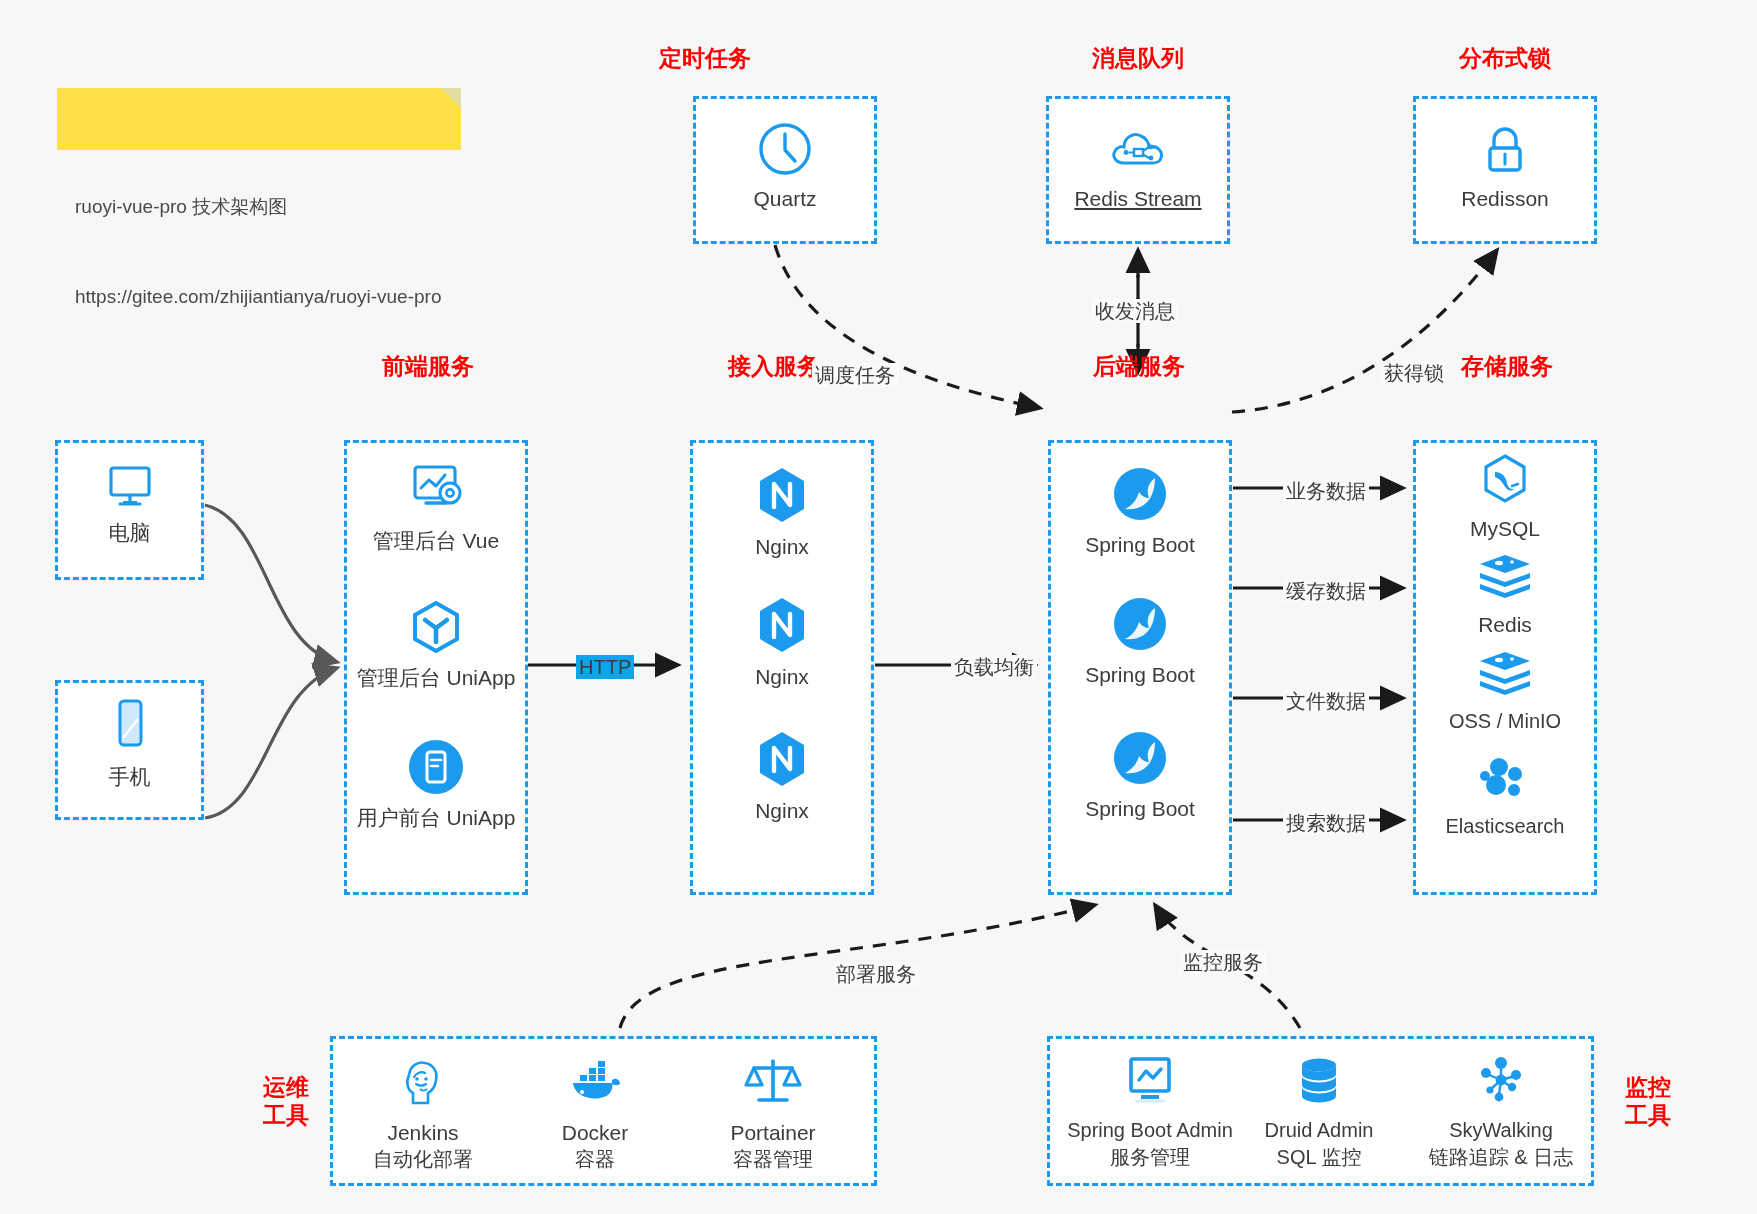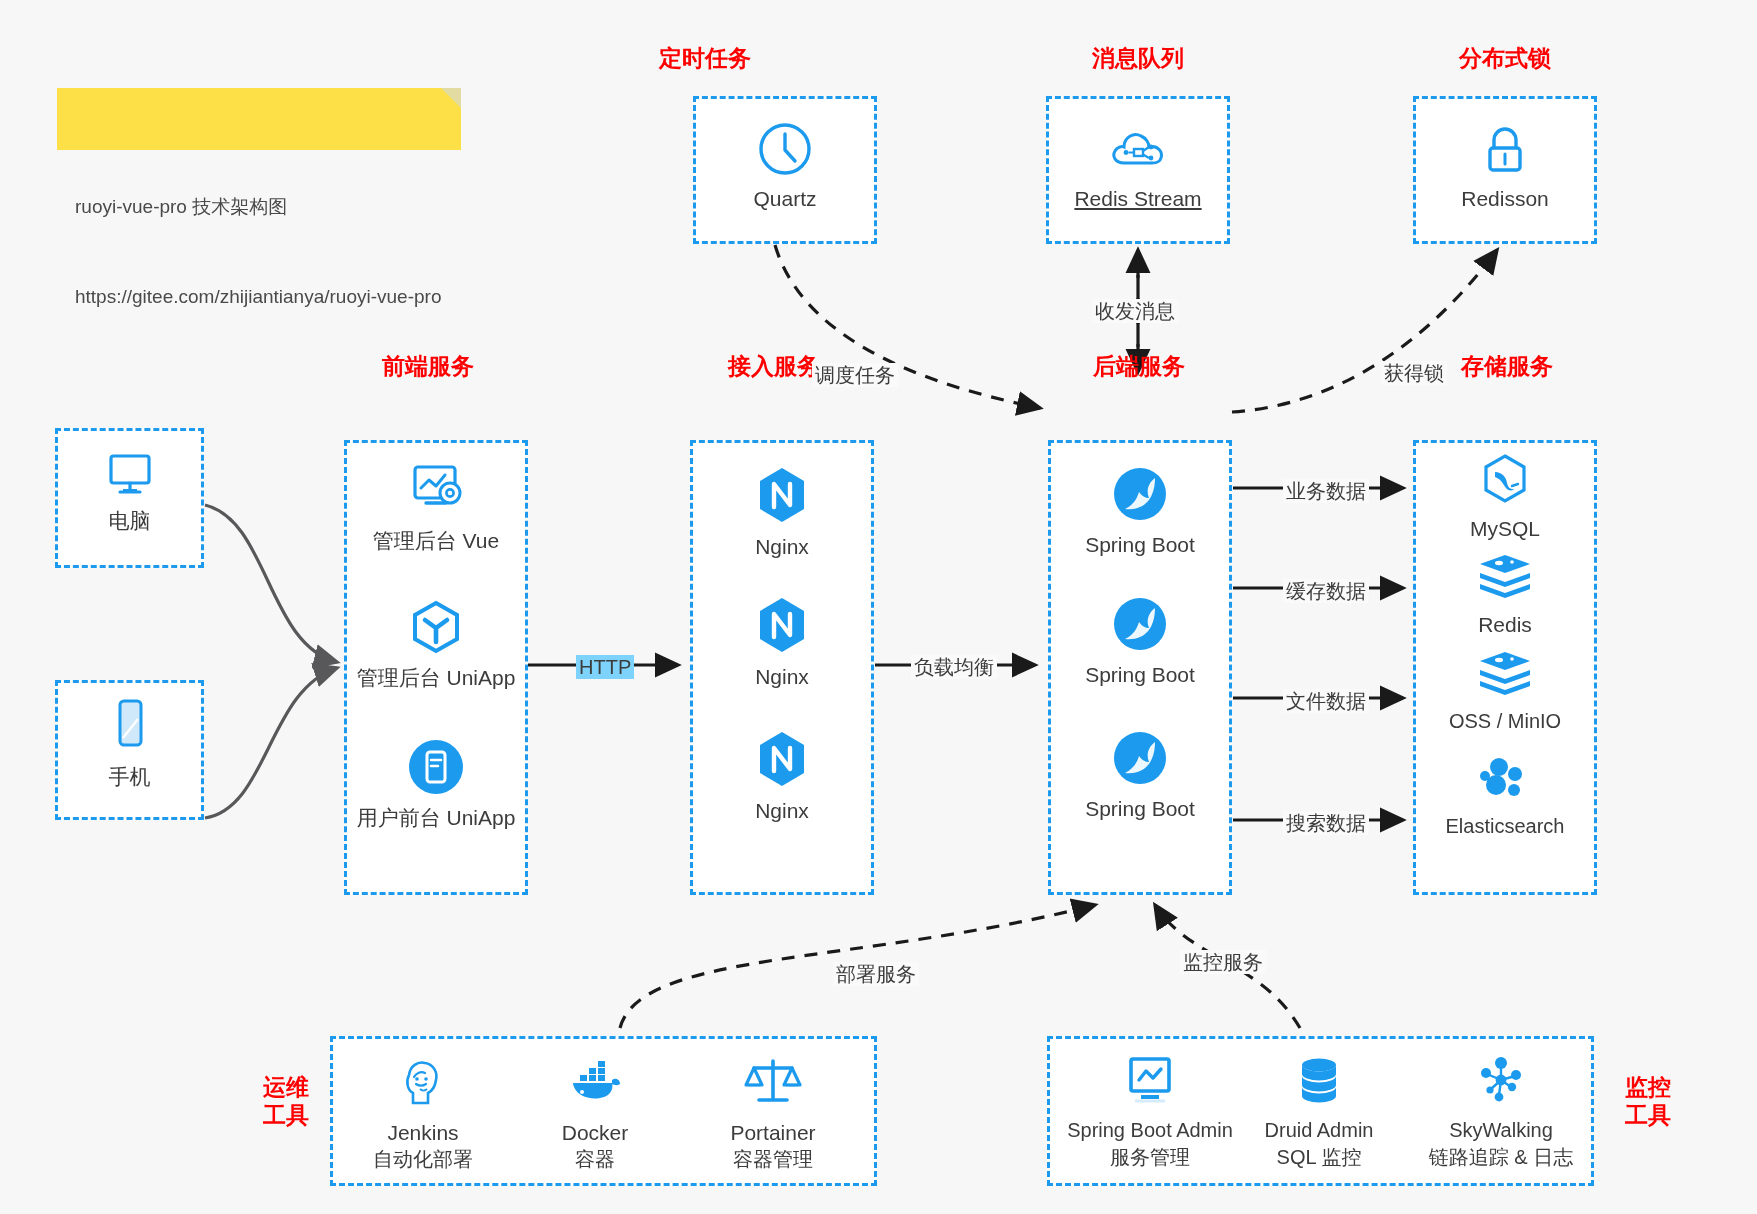--- a/index.html
+++ b/index.html
@@ -78,21 +78,21 @@
   
   .edgelabel{
     position:absolute;
     font-size:20px;
     color:#3c3c3c;
     background:#fafafa;
     line-height:24px;
     padding:0 3px;
     white-space:nowrap;
   }
-  .edgelabel.onwhite{background:#7dd3fc;text-align:right;}
+  .edgelabel.onwhite{background:#0ea5e9;text-align:right;}
 
   svg.wires{
     position:absolute;left:0;top:0;width:1757px;height:1214px;
     pointer-events:none;
     overflow:visible;
   }
 </style>
 </head>
 <body>
 
@@ -175,21 +175,21 @@
         <svg width="56" height="56" viewBox="0 0 56 56">
           <path d="M17 27 L17 19 A11 11 0 0 1 39 19 L39 27" fill="none" stroke="#1b9aee" stroke-width="3.4"></path>
           <rect x="13" y="27" width="30" height="22" rx="3" fill="none" stroke="#1b9aee" stroke-width="3.4"></rect>
           <path d="M28 33 L28 43" stroke="#1b9aee" stroke-width="3" stroke-linecap="round"></path>
         </svg>
       </span>
       <span class="lbl">Redisson</span>
     </div>
   </div>
 
-  <div class="box" style="left:55px;top:428px;width:149px;height:140px;">
+  <div class="box" style="left:55px;top:440px;width:149px;height:140px;">
     <div class="cell" style="left:0;top:18px;width:143px;">
       <span class="ico">
         <svg width="54" height="50" viewBox="0 0 54 50">
           <rect x="8" y="7" width="38" height="27" rx="2.5" fill="none" stroke="#1b9aee" stroke-width="3.2"></rect>
           <path d="M27 34 L27 41 M17 43 L37 43" stroke="#1b9aee" stroke-width="3.2" stroke-linecap="round"></path>
           <rect x="20" y="40" width="14" height="3.5" fill="#1b9aee"></rect>
         </svg>
       </span>
       <span class="lbl">电脑</span>
     </div>
@@ -449,21 +449,21 @@
             <circle cx="27" cy="44" r="4.4"></circle>
           </g>
         </svg>
       </span>
       <span class="lbl small">SkyWalking</span>
       <span class="sub">链路追踪 &amp; 日志</span>
     </div>
   </div>
 
   <div class="edgelabel onwhite" style="left:576px;top:655px;">HTTP</div>
-  <div class="edgelabel" style="left:911px;top:655px;">负载均衡</div>
+  <div class="edgelabel" style="left:951px;top:655px;">负载均衡</div>
   <div class="edgelabel" style="left:812px;top:363px;">调度任务</div>
   <div class="edgelabel" style="left:1092px;top:299px;">收发消息</div>
   <div class="edgelabel" style="left:1381px;top:361px;">获得锁</div>
   <div class="edgelabel" style="left:1283px;top:479px;">业务数据</div>
   <div class="edgelabel" style="left:1283px;top:579px;">缓存数据</div>
   <div class="edgelabel" style="left:1283px;top:689px;">文件数据</div>
   <div class="edgelabel" style="left:1283px;top:811px;">搜索数据</div>
   <div class="edgelabel" style="left:833px;top:962px;">部署服务</div>
   <div class="edgelabel" style="left:1180px;top:950px;">监控服务</div>
 

